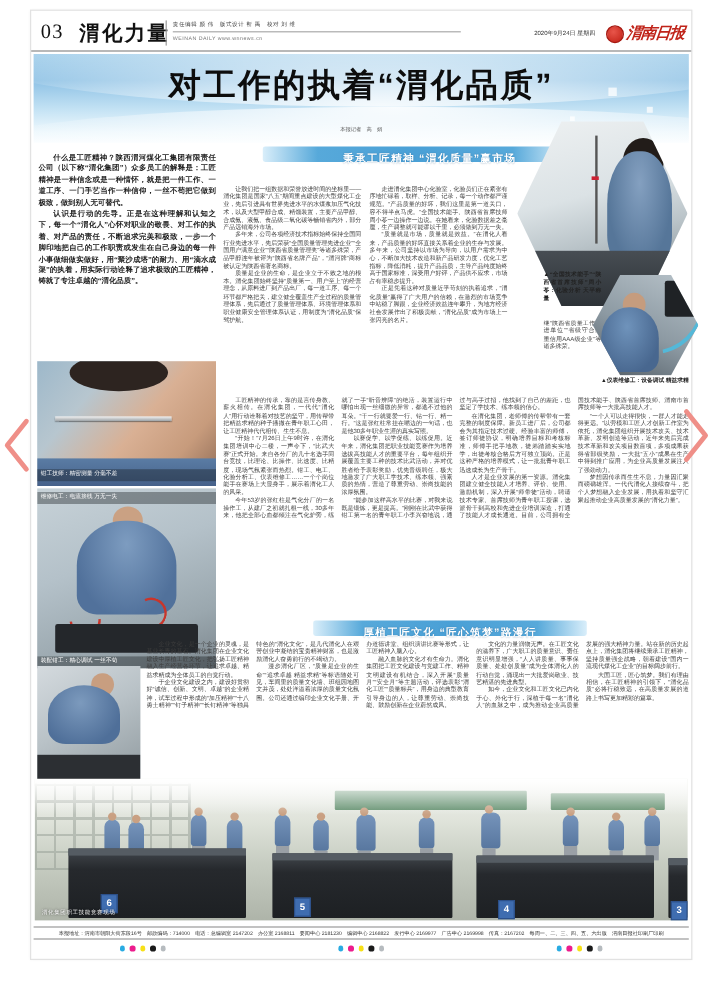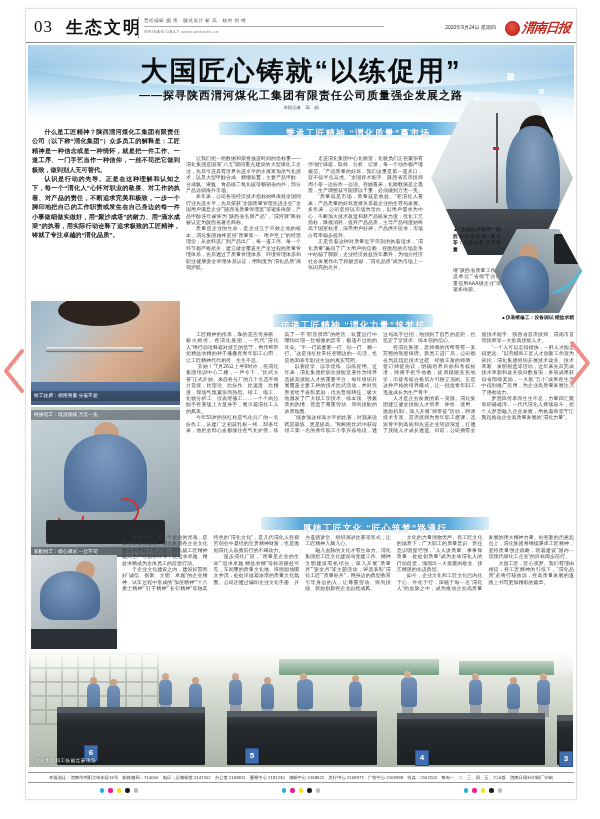--- a/index.html
+++ b/index.html
@@ -147,40 +147,39 @@
   <div class="chev" style="left:569px;top:340px;">
     <svg width="22" height="46" viewBox="0 0 22 46">
         <polyline points="3,3 19,23 3,43" fill="none" stroke="#ef8f88" stroke-width="4" stroke-linecap="round" stroke-linejoin="round"></polyline>
       </svg>
   </div>
 
   <div class="page">
 
     <div class="hdr">
       <span class="pageno">03</span>
-      <span class="secname">生态文明</span>
+      <span class="secname">渭化力量</span>
       <span class="hdr-div"></span>
       <span class="credits">责任编辑 颜 伟　版式设计 靳 禹　校对 刘 维</span>
       <span class="masthead-en">WEINAN DAILY  www.wnnews.cn</span>
       <span class="hdr-date">2020年9月24日 星期四</span>
       <span class="logo">
         <span class="logo-emblem"></span>
         <span class="logo-name">渭南日报</span>
       </span>
     </div>
     <div class="hdr-rule"></div>
 
     <div class="banner">
       <div class="wave1"></div>
       <div class="wave2"></div>
       <span class="sq" style="right:60px;top:28px;width:7px;height:7px;"></span>
       <span class="sq" style="right:30px;top:44px;width:5px;height:5px;"></span>
       <span class="sq" style="right:95px;top:52px;width:4px;height:4px;"></span>
-      <div class="banner-title">大国匠心铸就“以练促用”</div>
-      <div class="banner-sub">——探寻陕西渭河煤化工集团有限责任公司质量强企发展之路</div>
+      <div class="banner-title">对工作的执着“渭化品质”</div>
       <div class="banner-byline">本报记者　高　娟</div>
     </div>
 
     <div class="intro">
         <p>什么是工匠精神？陕西渭河煤化工集团有限责任公司（以下称“渭化集团”）众多员工的解释是：工匠精神是一种信念或是一种情怀，就是把一件工作、一道工序、一门手艺当作一种信仰，一丝不苟把它做到极致，做到别人无可替代。</p>
         <p>认识是行动的先导。正是在这种理解和认知之下，每一个“渭化人”心怀对职业的敬畏、对工作的执着、对产品的责任，不断追求完美和极致，一步一个脚印地把自己的工作职责或发生在自己身边的每一件小事做细做实做好，用“聚沙成塔”的耐力、用“滴水成渠”的执着，用实际行动诠释了追求极致的工匠精神，铸就了专注卓越的“渭化品质”。</p>
       </div>
 
     <div class="photo l1">
       <div class="hair"></div>
@@ -225,23 +224,20 @@
     <div class="cap-right" style="left:427px;top:218px;width:48px;">▲“全国技术能手”“陕西省首席技师”周小苓：化验分析 天平称量</div>
     <div class="side-frag" style="left:427px;top:258px;width:48px;height:42px;overflow:hidden;">继“陕西省质量工作先进单位”“省级守合同重信用AAA级企业”等诸多殊荣。</div>
     <div class="hex hexs">
       <div class="arc"></div>
       <div class="dev"></div>
       <div class="head"></div>
       <div class="fig"></div>
     </div>
     <div class="cap-right" style="left:472px;top:306px;width:76px;text-align:right;">▲仪表维修工：设备调试 精益求精</div>
 
-    <div class="sec-bar" style="left:247px;top:305px;width:160px;">
-      <span>传递工匠精神 “渭化力量”筑梦想</span>
-    </div>
     <div class="col-text" style="position:absolute;left:160px;top:322px;width:388px;height:182px;column-count:4;column-gap:6px;">
         <p>工匠精神的传承，靠的是言传身教、薪火相传。在渭化集团，一代代“渭化人”用行动诠释着对技艺的坚守，用传帮带把精益求精的种子播撒在青年职工心田，让工匠精神代代相传、生生不息。</p>
         <p>“开始！”7月26日上午9时许，在渭化集团培训中心二楼，一声令下，“比武大赛”正式开始。来自各分厂的几十名选手同台竞技，比理论、比操作、比速度、比精度，现场气氛紧张而热烈。钳工、电工、化验分析工、仪表维修工……一个个岗位能手在赛场上大显身手，展示着渭化工人的风采。</p>
         <p>今年53岁的张红柱是气化分厂的一名操作工，从建厂之初就扎根一线，30多年来，他把全部心血都倾注在气化炉旁，练就了一手“听音辨障”的绝活，装置运行中哪怕出现一丝细微的异常，都逃不过他的耳朵。“干一行就要爱一行、钻一行、精一行。”这是张红柱常挂在嘴边的一句话，也是他30多年职业生涯的真实写照。</p>
         <p>以赛促学、以学促练、以练促用。近年来，渭化集团把职业技能竞赛作为培养选拔高技能人才的重要平台，每年组织开展覆盖主要工种的技术比武活动，并对优胜者给予表彰奖励，优先晋级聘任，极大地激发了广大职工学技术、练本领、强素质的热情，营造了尊重劳动、崇尚技能的浓厚氛围。</p>
         <p>“能参加这样高水平的比赛，对我来说既是锻炼，更是提高。”刚刚在比武中获得钳工第一名的青年职工小李兴奋地说，通过与高手过招，他找到了自己的差距，也坚定了学技术、练本领的信心。</p>
         <p>在渭化集团，老师傅的传帮带有一套完整的制度保障。新员工进厂后，公司都会为其指定技术过硬、经验丰富的师傅，签订师徒协议，明确培养目标和考核标准，师傅手把手地教，徒弟踏踏实实地学，出徒考核合格后方可独立顶岗。正是这种严格的培养模式，让一批批青年职工迅速成长为生产骨干。</p>
         <p>人才是企业发展的第一资源。渭化集团建立健全技能人才培养、评价、使用、激励机制，深入开展“师带徒”活动，聘请技术专家、首席技师为青年职工授课，选派骨干到高校和先进企业培训深造，打通了技能人才成长通道。目前，公司拥有全国技术能手、陕西省首席技师、渭南市首席技师等一大批高技能人才。</p>
         <p>“一个人可以走得很快，一群人才能走得更远。”以劳模和工匠人才创新工作室为依托，渭化集团组织开展技术攻关、技术革新、发明创造等活动，近年来先后完成技术革新和攻关项目数百项，多项成果获得省部级奖励，一大批“五小”成果在生产中得到推广应用，为企业高质量发展注入了强劲动力。</p>
         <p>梦想因传承而生生不息，力量因汇聚而磅礴雄浑。一代代渭化人接续奋斗，把个人梦想融入企业发展，用执着和坚守汇聚起推动企业高质量发展的“渭化力量”。</p>

